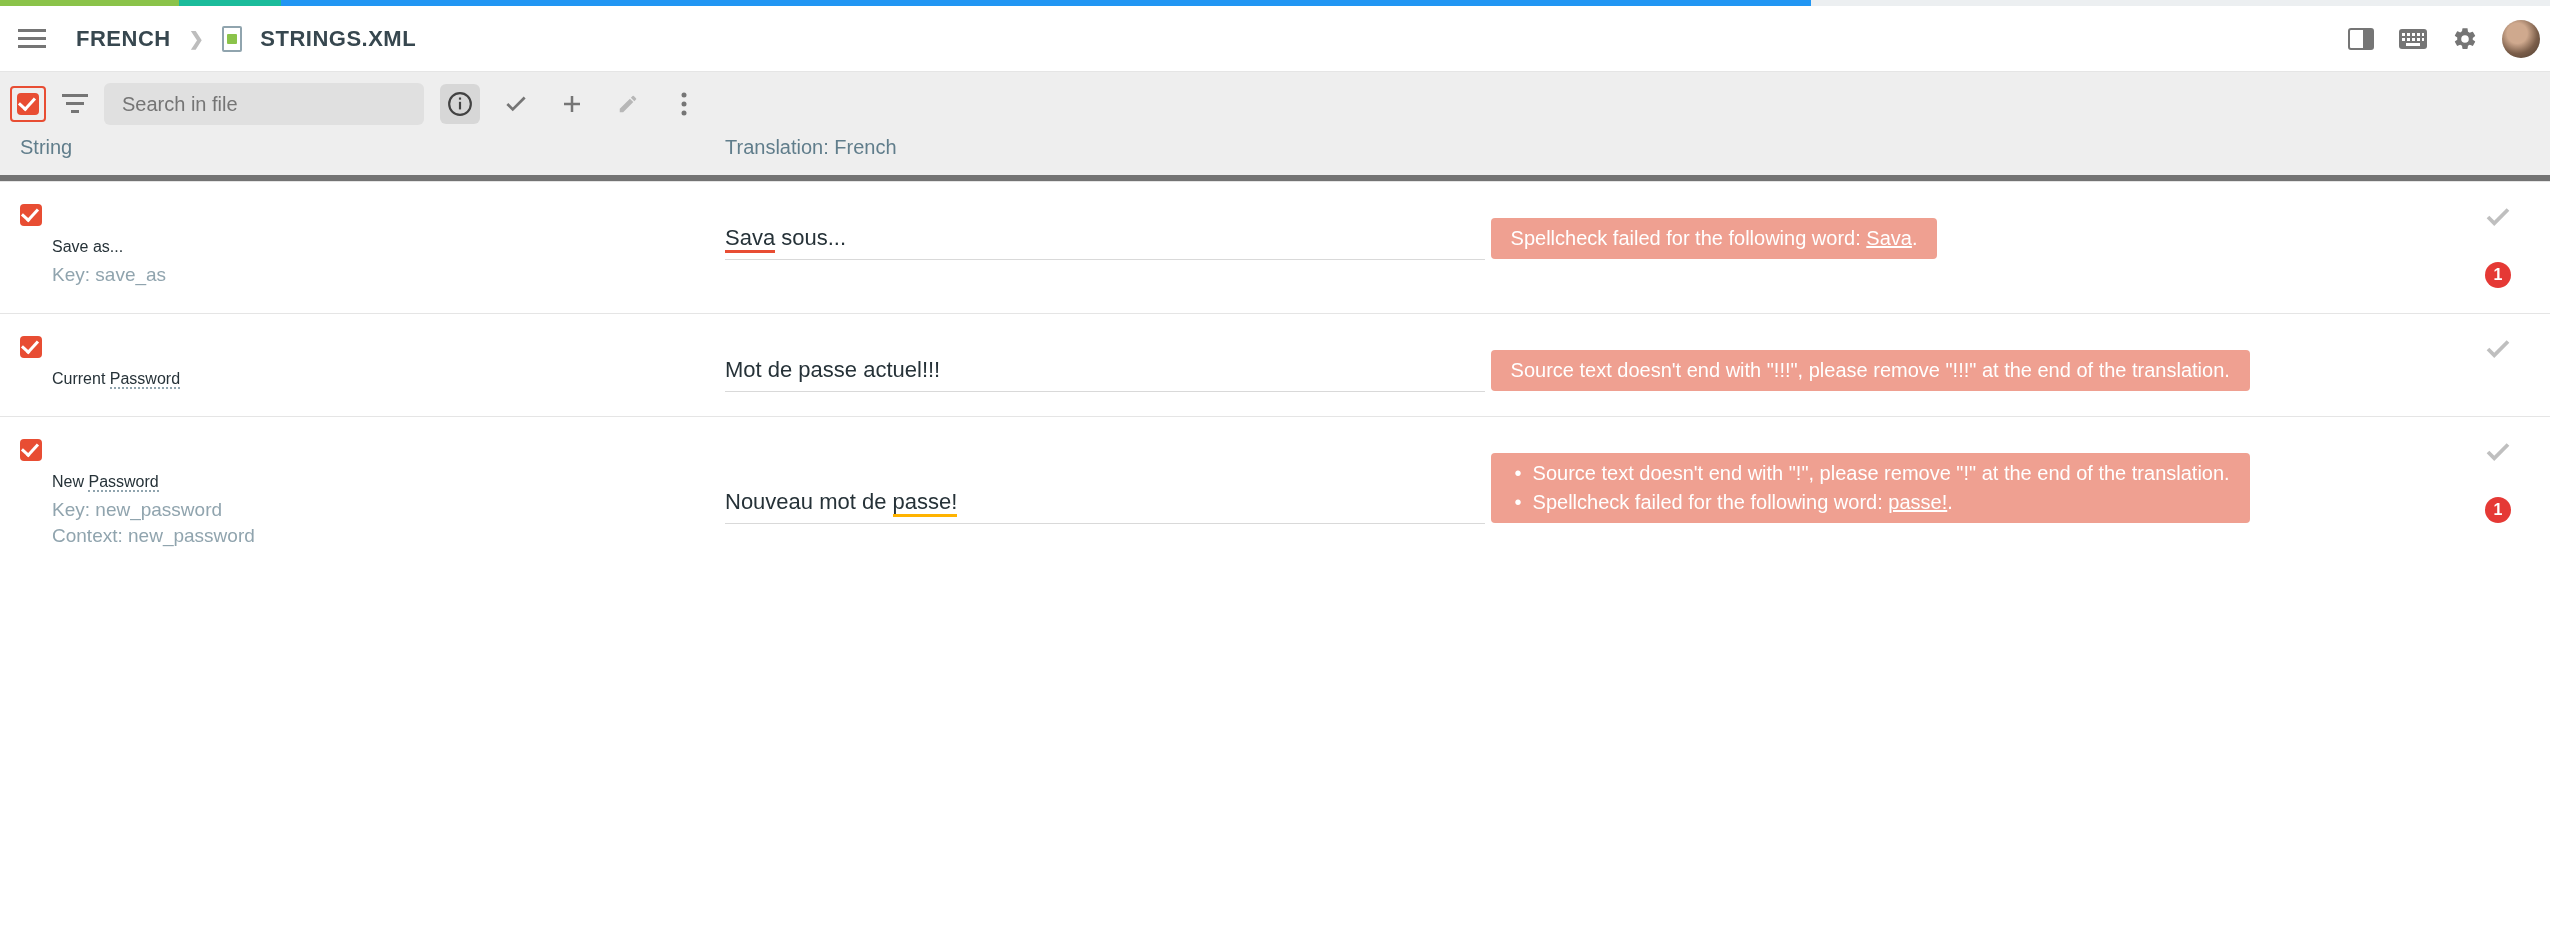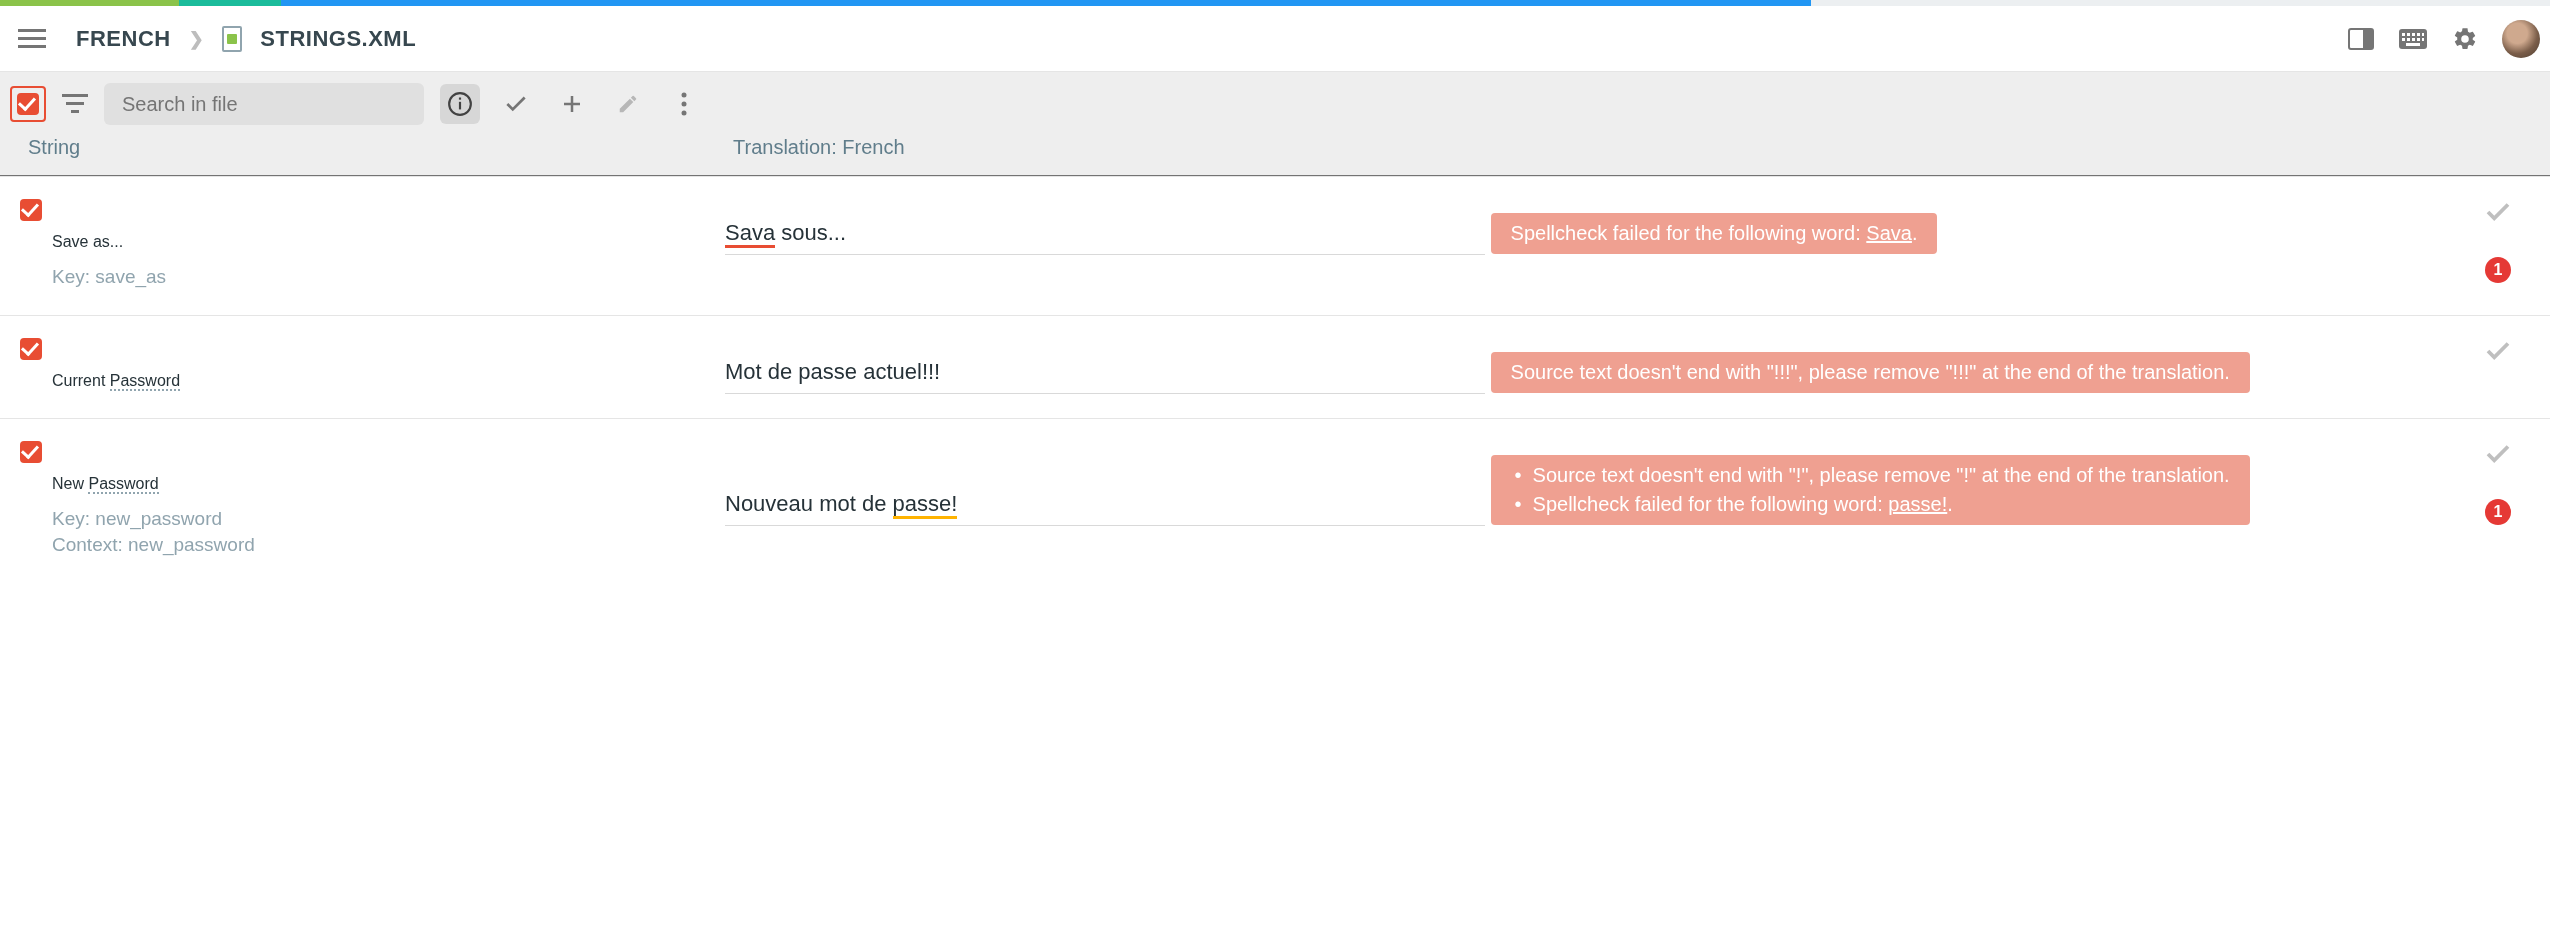--- a/index.html
+++ b/index.html
@@ -39,45 +39,45 @@
   .crumbs{display:flex;align-items:center;margin-left:30px;gap:18px;font-size:22px;font-weight:600;letter-spacing:.5px;color:#37474F;}
   .chevron{color:#bdbdbd;font-size:18px;}
   .file-icon{width:20px;height:26px;border:2px solid #90A4AE;border-radius:2px;position:relative;display:flex;align-items:center;justify-content:center;}
   .file-icon::after{content:"";width:10px;height:10px;background:#8BC34A;border-radius:1px;}
   .topbar-spacer{flex:1;}
   .topbar-icons{display:flex;align-items:center;gap:22px;}
   .top-icon{color:var(--grey-icon);cursor:pointer;display:flex;align-items:center;justify-content:center;width:30px;height:30px;}
   .avatar{width:38px;height:38px;border-radius:50%;background:radial-gradient(circle at 40% 35%, #cfa98e 0 30%, #7b5e4a 60%, #4a3a2e 100%);cursor:pointer;}
 
   
-  .toolbar-wrap{background:var(--header-bg);border-bottom:1px solid #737373;}
+  .toolbar-wrap{background:var(--header-bg);border-bottom:6px solid #737373;}
   .toolbar{display:flex;align-items:center;height:64px;padding:0 10px;gap:16px;}
   .sel-box{width:36px;height:36px;border:2px solid var(--accent);border-radius:4px;display:flex;align-items:center;justify-content:center;}
   .chk{width:22px;height:22px;background:var(--check);border-radius:4px;position:relative;}
   .chk::after{content:"";position:absolute;left:5px;top:1px;width:7px;height:13px;border:solid #fff;border-width:0 3px 3px 0;transform:rotate(42deg);}
   .filter-icon{color:var(--grey-icon);cursor:pointer;}
   .search-box{background:#e0e0e0;border-radius:6px;height:42px;display:flex;align-items:center;padding:0 16px;width:320px;}
   .search-box input{border:none;background:transparent;outline:none;font-size:20px;color:var(--text-light);width:100%;}
   .toolbar .tool{width:40px;height:40px;display:flex;align-items:center;justify-content:center;color:var(--grey-icon);cursor:pointer;border-radius:6px;}
   .tool.active{background:#d7d7d7;color:#424242;}
 
   .col-headers{display:flex;padding:0 20px 16px 20px;color:var(--text-mid);font-size:20px;}
-  .col-headers .col-a{width:705px;margin-left:8px;}
+  .col-headers .col-a{width:705px;}
   .col-headers .col-b{flex:1;}
 
   
   .rows{}
   .row{display:flex;border-top:1px solid var(--border);padding:20px 12px 24px 20px;position:relative;}
   .row .selcol{width:32px;flex:none;padding-top:2px;}
   .row .left{width:673px;flex:none;}
   .row .mid{flex:1;padding-right:30px;}
   .row .right{width:80px;flex:none;display:flex;flex-direction:column;align-items:center;gap:30px;padding-top:0;}
   .src{font-size:16px;color:var(--text-dark);margin-top:36px;}
   .src .dotted{border-bottom:2px dotted #90A4AE;padding-bottom:0;}
-  .meta{color:var(--text-light);font-size:19px;margin-top:13px;line-height:1.4;}
+  .meta{color:var(--text-light);font-size:19px;margin-top:6px;line-height:1.4;}
   .trans-line{font-size:22px;color:var(--text-dark);border-bottom:1px solid #d9d9d9;padding-bottom:8px;display:inline-block;min-width:760px;}
   .u-red{border-bottom:3px solid var(--underline-red);padding-bottom:0px;}
   .u-amber{border-bottom:3px solid var(--underline-amber);padding-bottom:0px;}
   .warn{background:var(--warn-bg);color:var(--warn-text);padding:6px 20px;border-radius:4px;display:inline-block;margin-top:16px;font-size:20px;line-height:1.45;}
   .warn .wu{text-decoration:underline;}
   .warn ul{margin:0;padding:0 0 0 22px;list-style:none;}
   .warn li{position:relative;}
   .warn li::before{content:"\2022";position:absolute;left:-18px;}
   .done-check{color:var(--check-grey);cursor:pointer;}
   .badge{width:26px;height:26px;background:var(--red-badge);color:#fff;border-radius:50%;display:flex;align-items:center;justify-content:center;font-size:16px;font-weight:600;}

